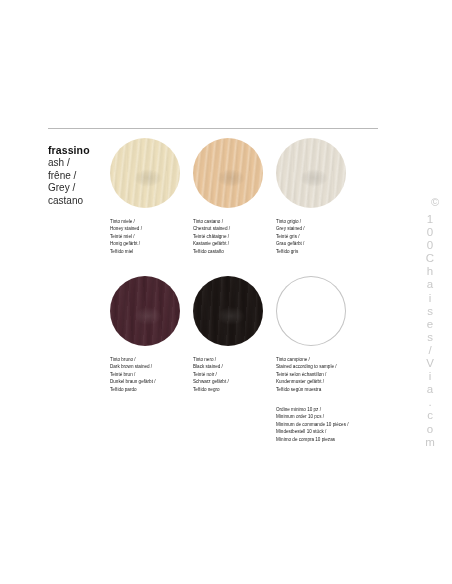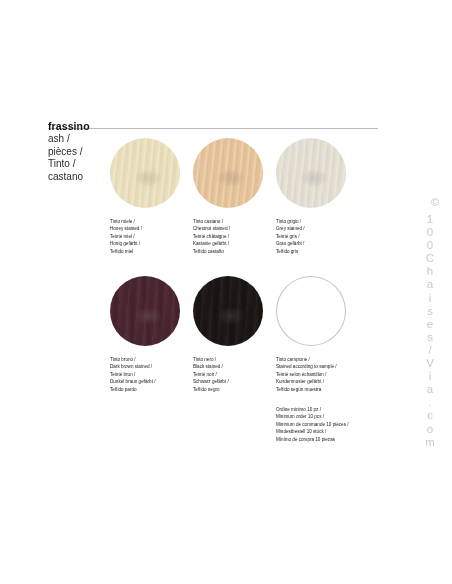--- a/index.html
+++ b/index.html
@@ -29,21 +29,21 @@
     top: 128px;
     width: 330px;
     height: 1px;
     background: #b9b9b9;
   }
 
   
   .header {
     position: absolute;
     left: 48px;
-    top: 120px;
+    top: 144px;
     width: 62px;
   }
   .header-title {
     font-size: 10.5px;
     font-weight: bold;
     color: #111111;
     letter-spacing: 0.1px;
     line-height: 13px;
     margin: 0;
   }
@@ -194,22 +194,22 @@
 </head>
 <body>
 
 <div class="page">
 
   <div class="top-rule"></div>
 
   <div class="header">
     <p class="header-title">frassino</p>
     <p class="header-sub">ash /</p>
-    <p class="header-sub">pièces /</p>
-    <p class="header-sub">Tinto /</p>
+    <p class="header-sub">frêne /</p>
+    <p class="header-sub">Grey /</p>
     <p class="header-sub">castano</p>
   </div>
 
   <div class="grid">
 
     <div class="row">
 
       <div class="cell c0">
         <div class="swatch" style="background: rgb(237, 224, 189);">
           <div class="grain light"></div>

